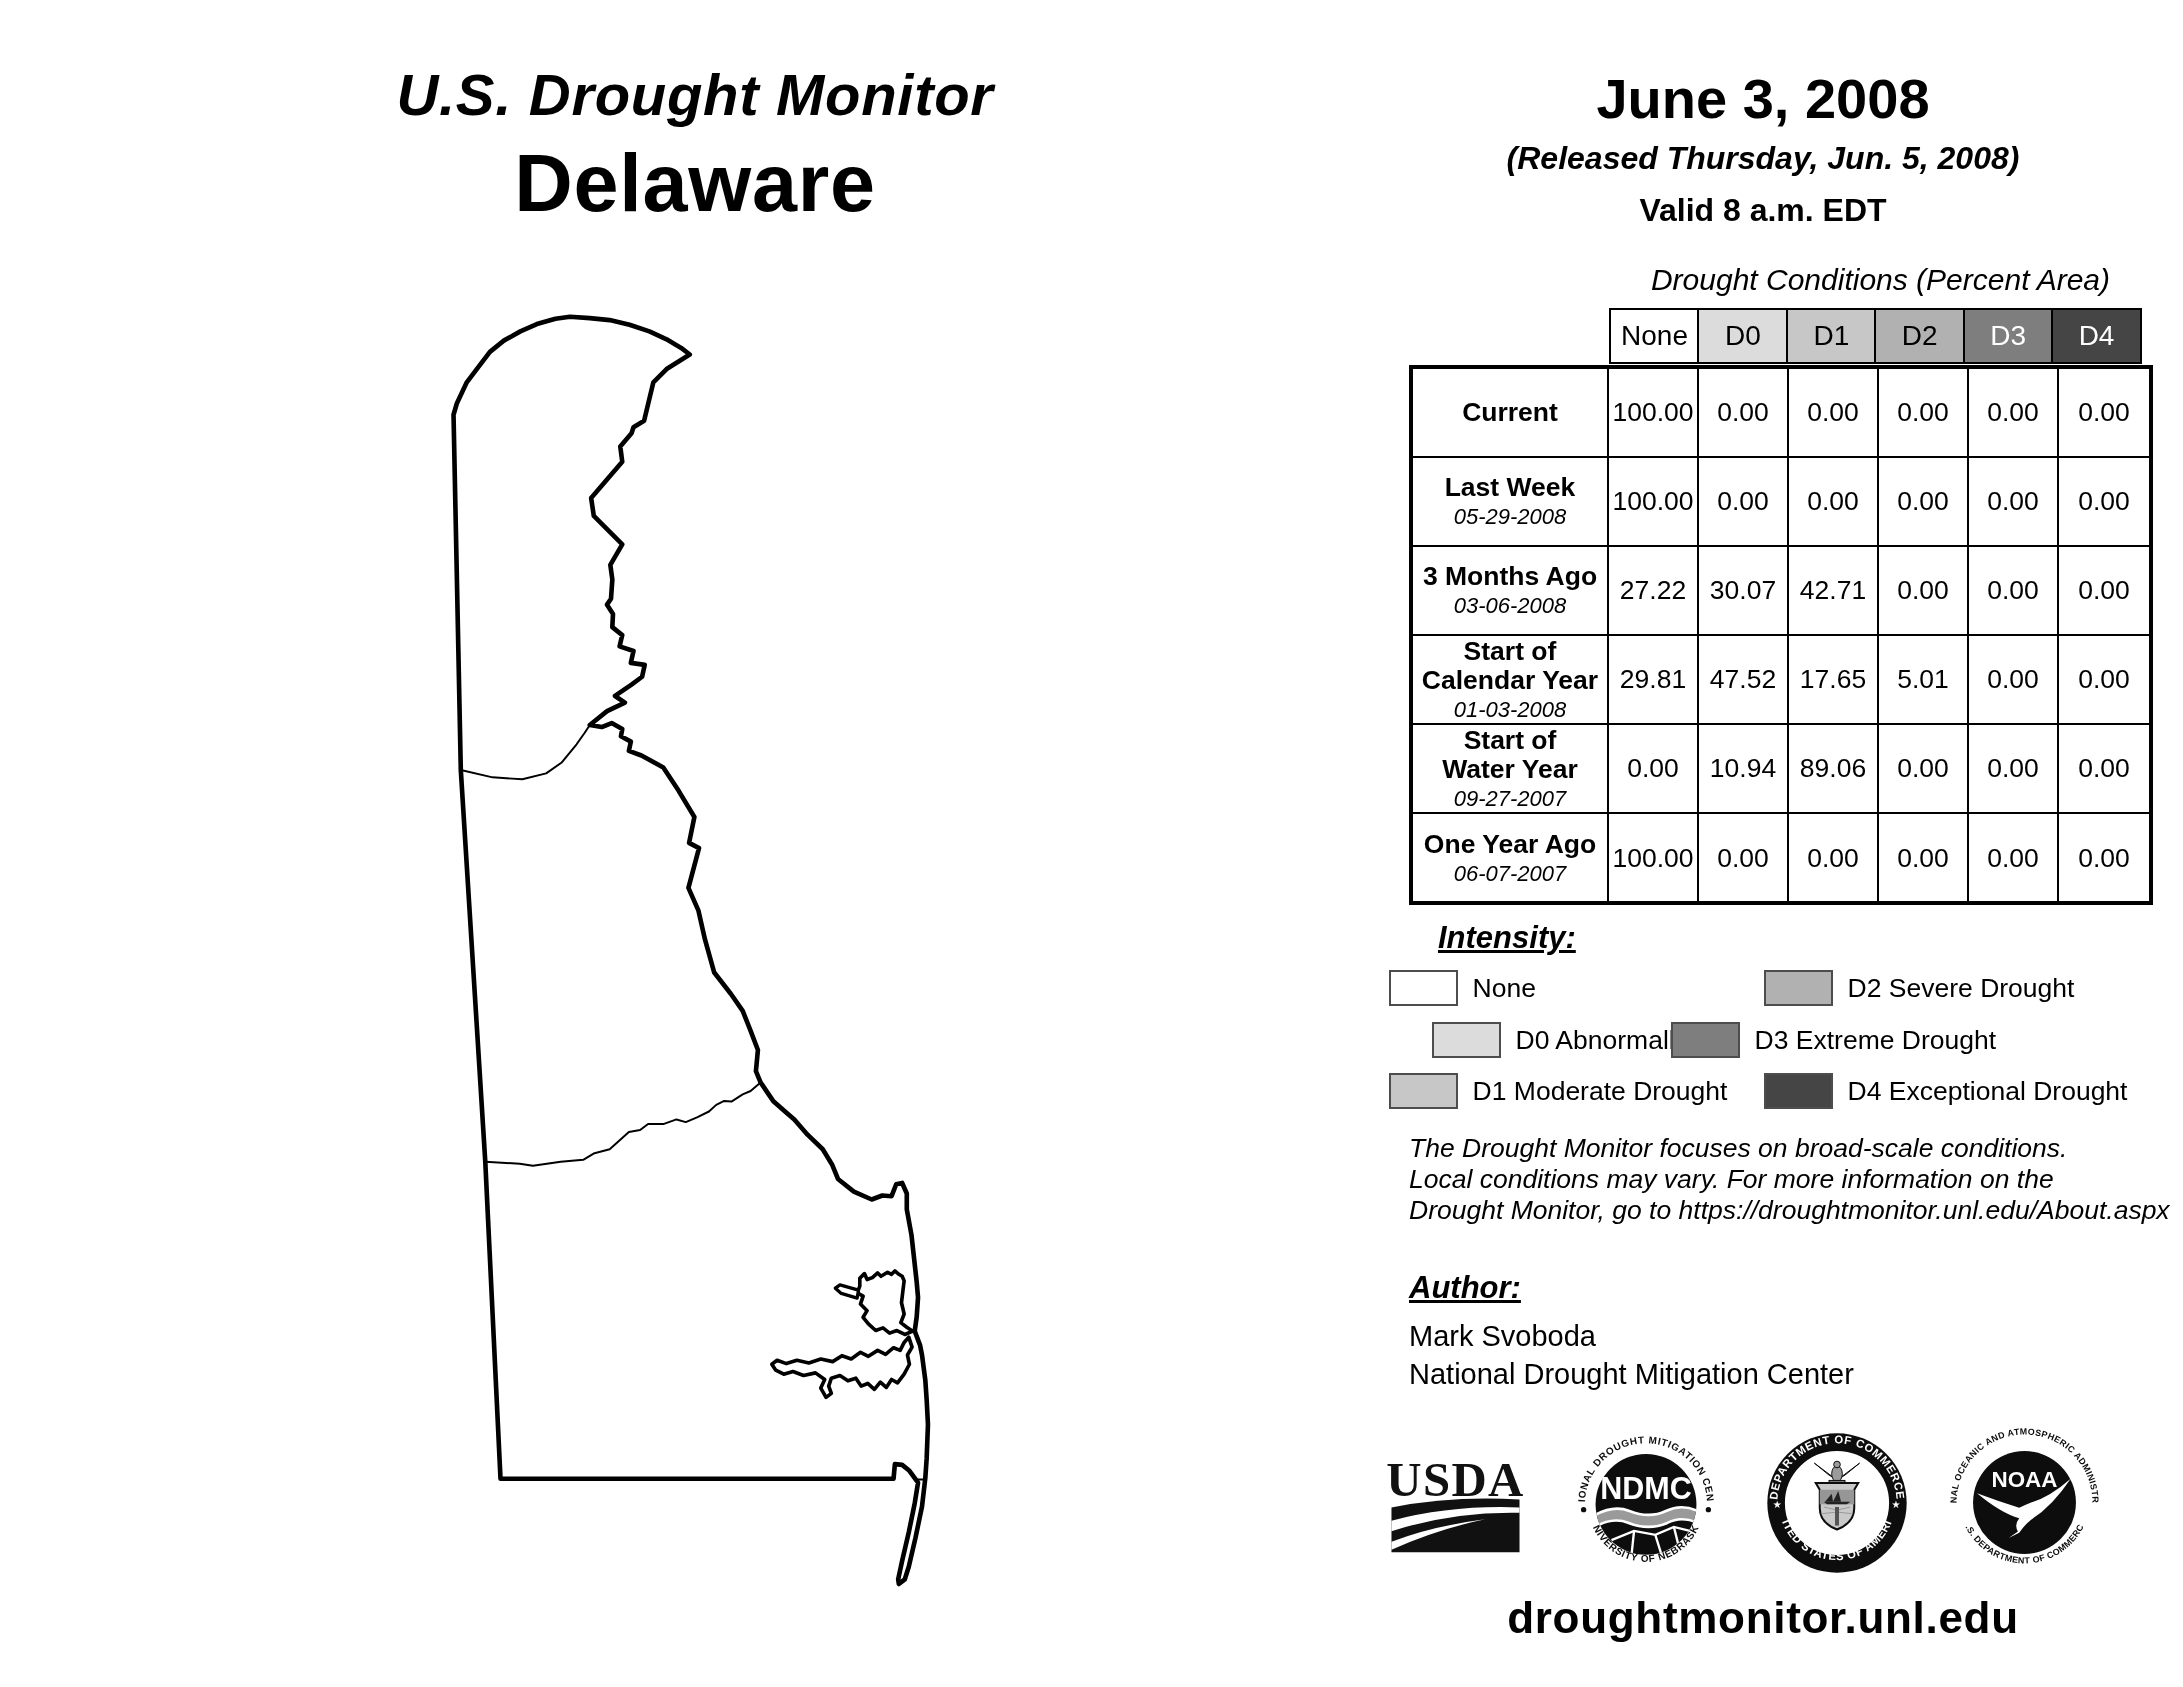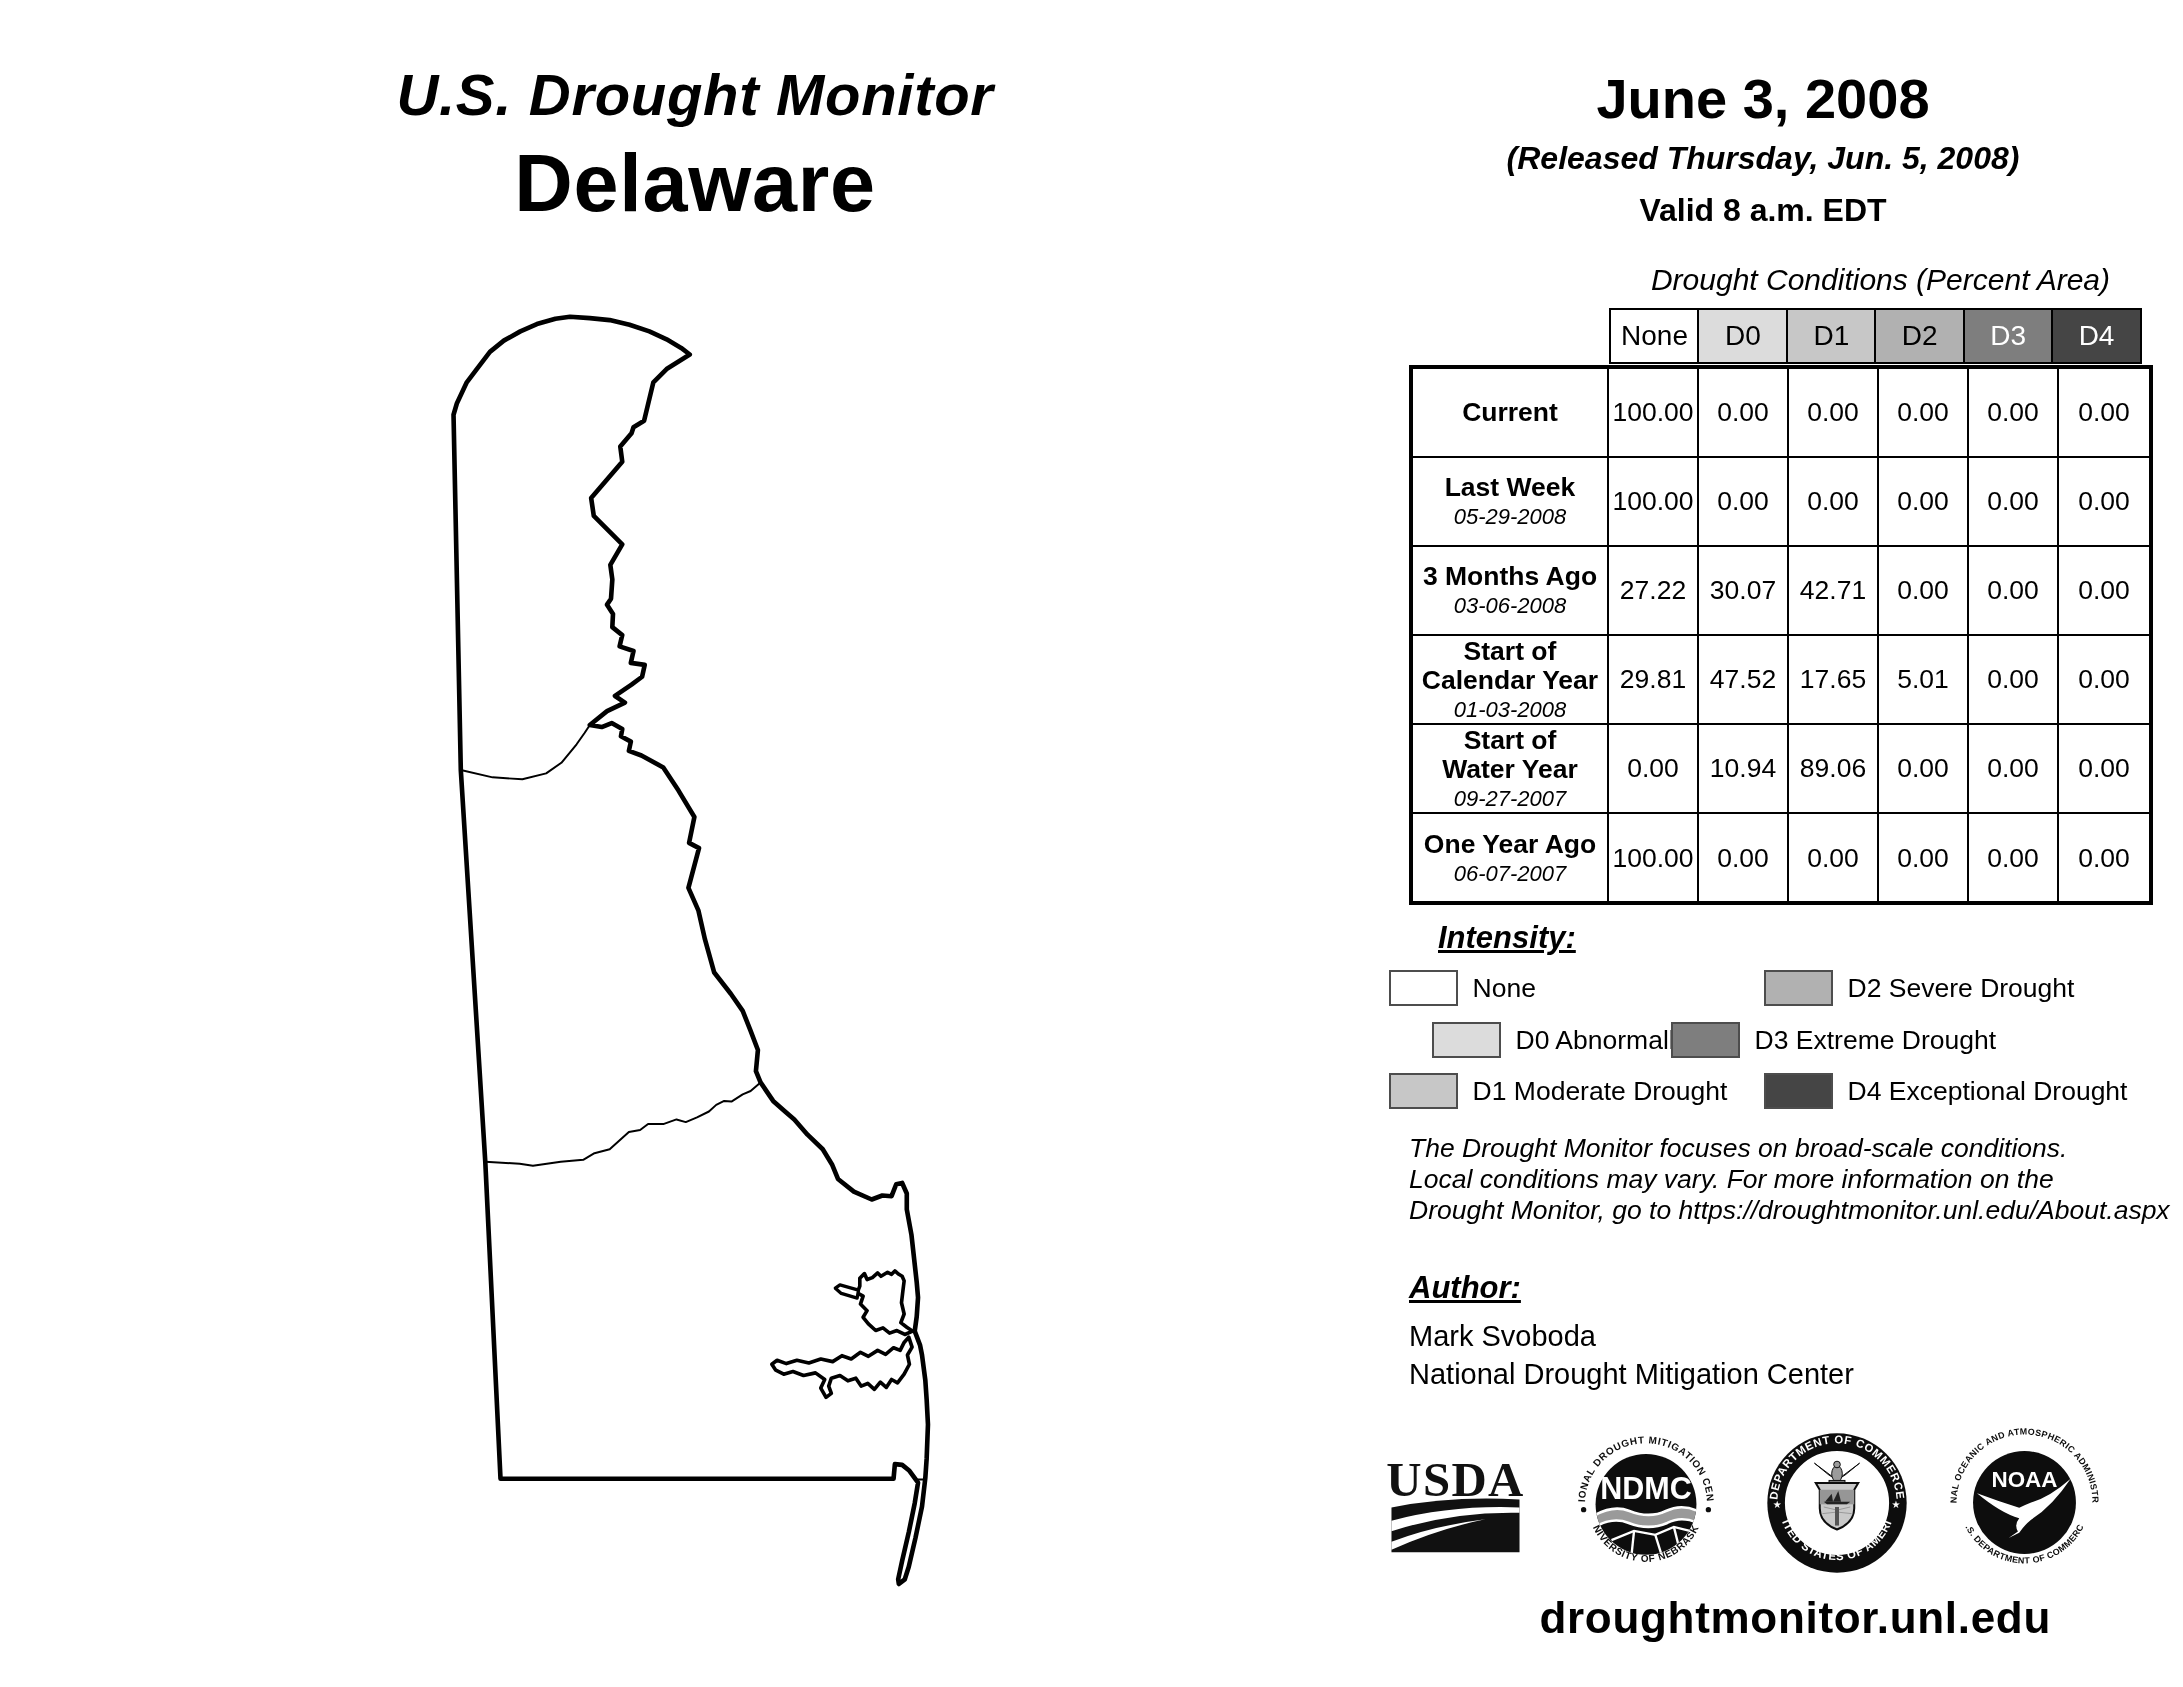--- a/index.html
+++ b/index.html
@@ -45,21 +45,21 @@
   .legend-label{font-size:26.5px;margin-left:14.6px;white-space:nowrap;}
 
   
   .disclaimer{position:absolute;left:1409px;top:1133px;font-size:26.5px;font-style:italic;line-height:31px;}
   .author-heading{position:absolute;left:1409px;top:1270px;font-size:31px;font-weight:bold;
                   font-style:italic;text-decoration:underline;}
   .author-name{position:absolute;left:1409px;top:1320px;font-size:29px;text-align:center;}
   .author-org{position:absolute;left:1409px;top:1358px;font-size:29px;}
 
   
-  .website{position:absolute;left:1475px;top:1593px;width:576px;text-align:right;
+  .website{position:absolute;left:1475px;top:1593px;width:576px;text-align:center;
            font-size:44px;font-weight:bold;letter-spacing:0.7px;}
 
   svg{position:absolute;}
   .arc-text{font-family:"Liberation Sans","DejaVu Sans",sans-serif;font-weight:bold;}
 </style>
 </head>
 <body>
 
 <div id="page">
 

